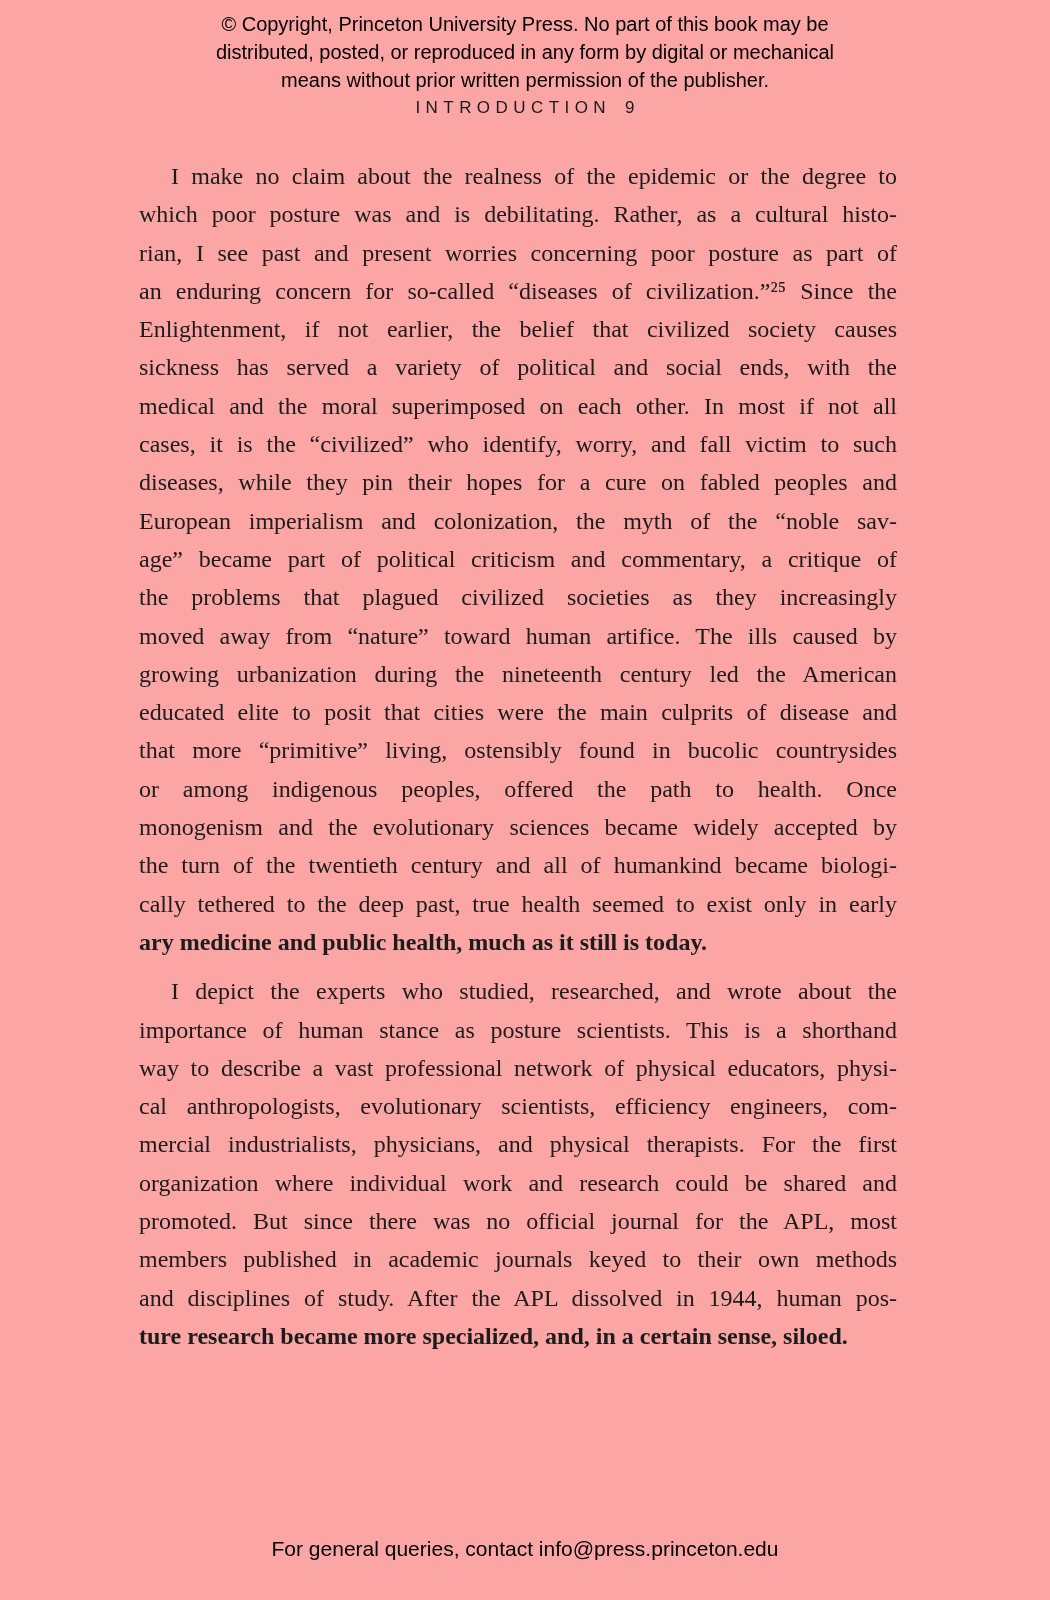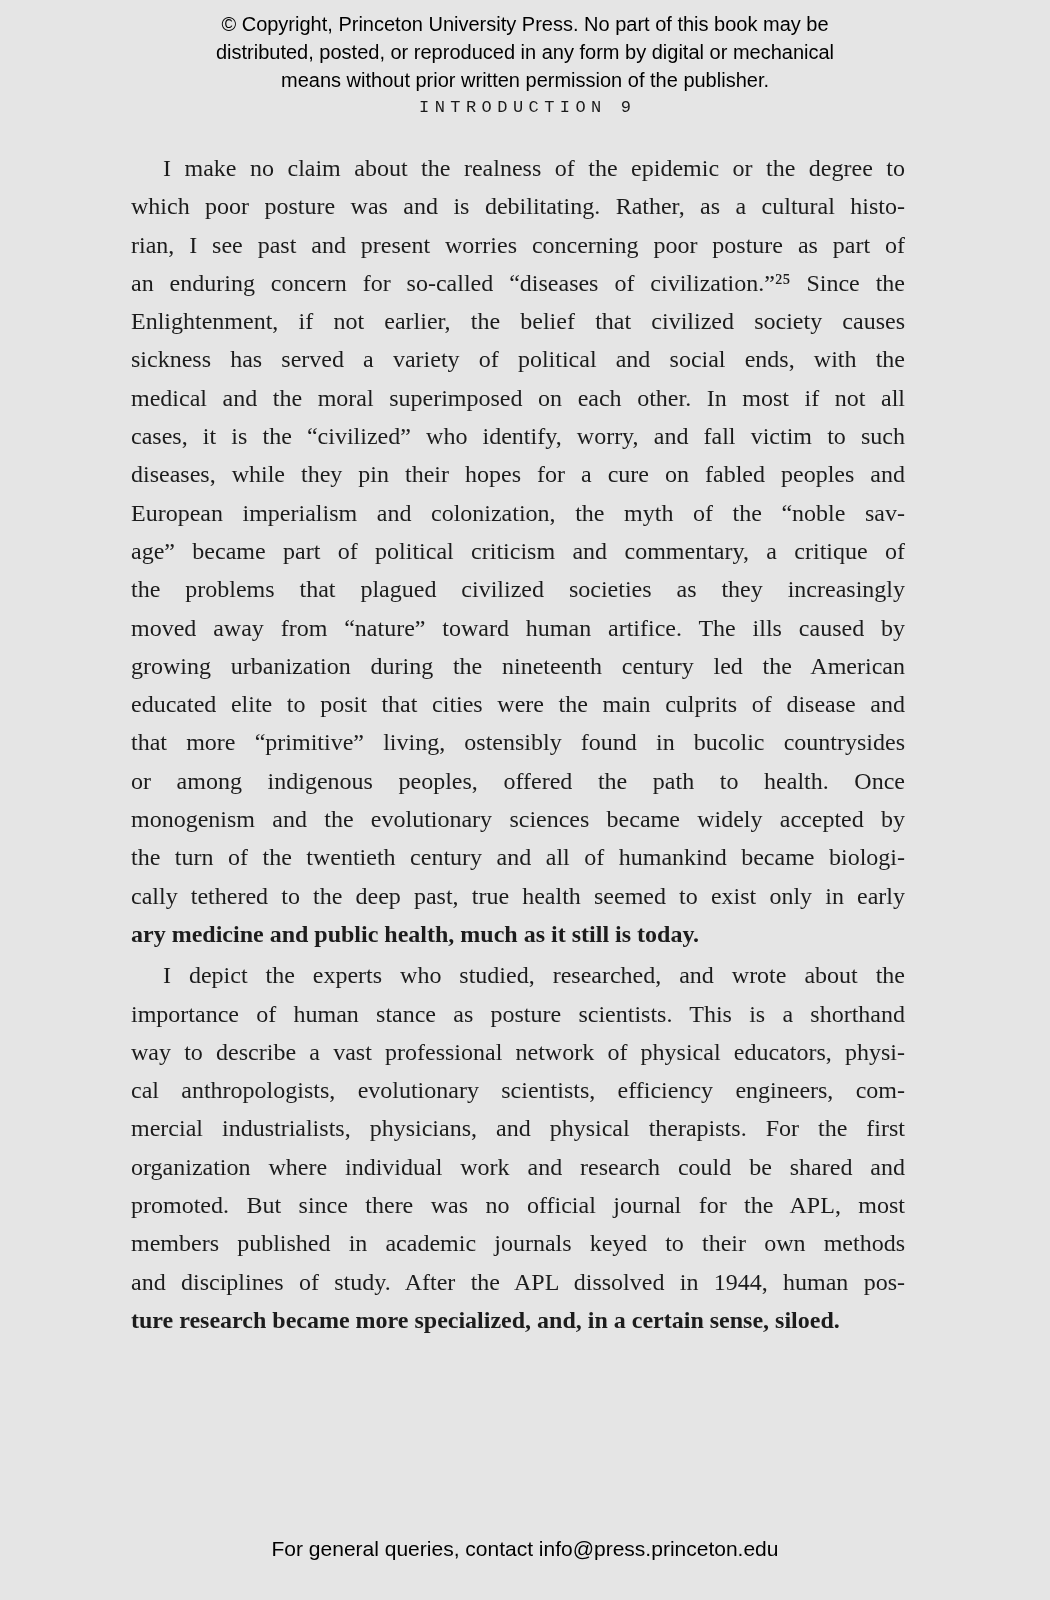--- a/index.html
+++ b/index.html
@@ -4,21 +4,21 @@
 <style>
   html, body {
     margin: 0;
     padding: 0;
     background: #ffffff;
   }
   .page {
     position: relative;
     width: 1050px;
     height: 1600px;
-    background: #e5e5e5;
+    background: #fca5a5;
     overflow: hidden;
     font-family: "Liberation Serif", serif;
     color: #1a1a1a;
   }
   .copyright {
     position: absolute;
     top: 10px;
     left: 0;
     width: 100%;
     text-align: center;
@@ -27,39 +27,39 @@
     line-height: 28px;
     color: #000000;
   }
   .copyright .line { text-align: center; }
   .running-head {
     position: absolute;
     top: 98px;
     left: 0;
     width: 100%;
     text-align: center;
-    font-family: Liberation Mono, monospace;
+    font-family: Liberation Sans, sans-serif;
     font-size: 17px;
     letter-spacing: 0.32em;
     color: #1a1a1a;
   }
   .running-head .pagenum {
     margin-left: 14px;
     letter-spacing: 0;
   }
   .body-text {
     position: absolute;
     top: 146px;
     left: 128px;
     width: 780px;
     font-size: 24px;
     line-height: 38.3px;
     color: #1c1c1c;
   }
-  .body-text .paragraph { margin: 3px; }
+  .body-text .paragraph { margin: 11px; }
   .body-text .line {
     text-align: justify;
     text-align-last: justify;
     white-space: normal;
   }
   .body-text .line.first { text-indent: 32px; }
   .body-text .line.last  { text-align-last: left; font-weight: bold; }
   .footer {
     position: absolute;
     top: 1537px;

